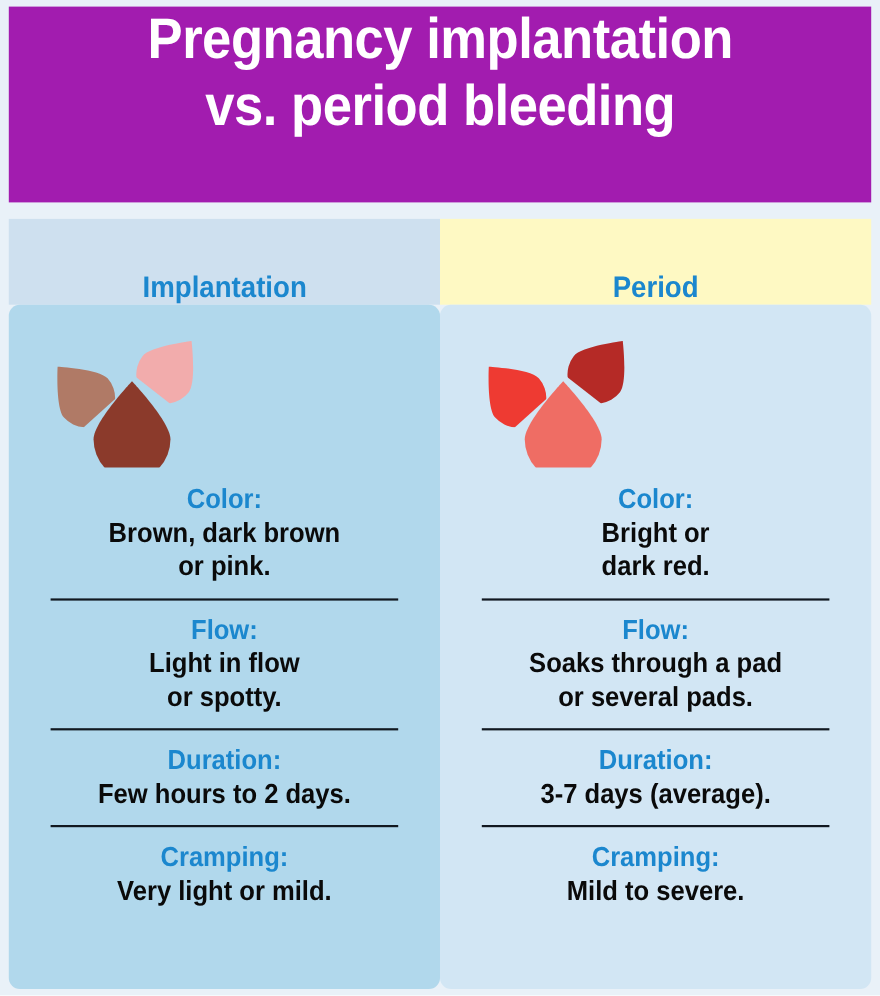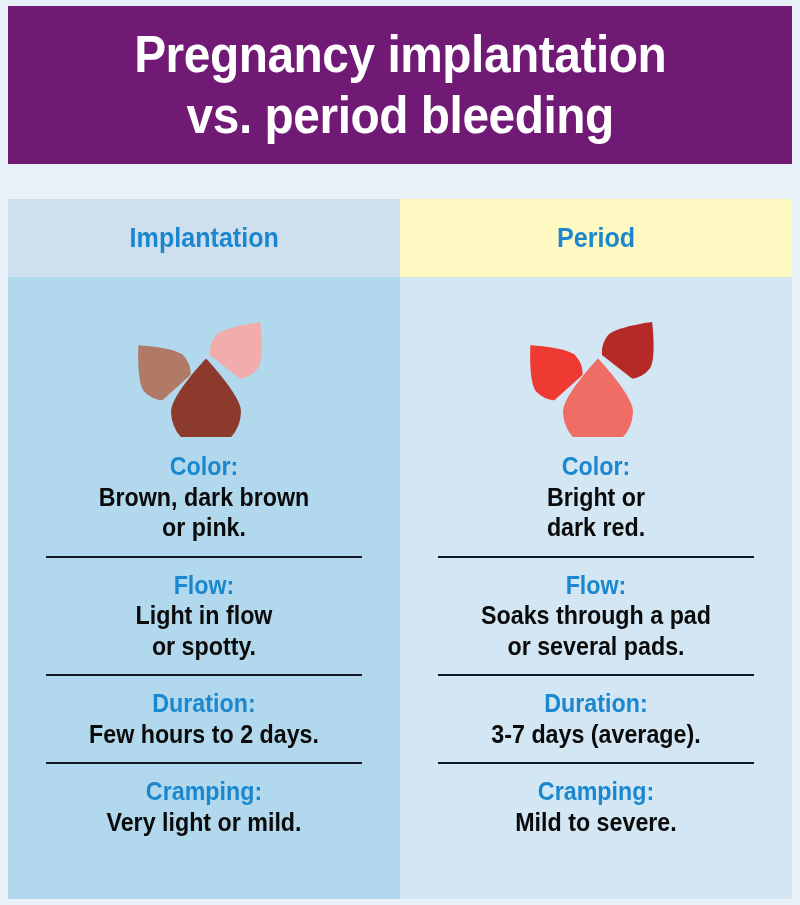--- a/index.html
+++ b/index.html
@@ -18,24 +18,24 @@
     background: #e9f1f8;
     overflow: hidden;
   }
 
   
   .title-banner {
     position: absolute;
     left: 8px;
     top: 6px;
     width: 784px;
-    height: 158px;
-    background: #701a75;
-    display: flex;
-    align-items: center;
+    height: 178px;
+    background: #a21caf;
+    display: flex;
+    align-items: flex-start;
     justify-content: center;
     box-sizing: border-box;
   }
   .title-text {
     color: #ffffff;
     font-size: 52px;
     line-height: 1.17;
     font-weight: bold;
     text-align: center;
     letter-spacing: -0.5px;
@@ -60,39 +60,40 @@
     flex-direction: column;
   }
   .col-implantation .col-header { background: #cee0ef; }
   .col-implantation .col-body   { background: #b1d8ec; }
   .col-period .col-header       { background: #fef9c3; }
   .col-period .col-body         { background: #d2e6f4; }
 
   .col-header {
     height: 78px;
     display: flex;
-    align-items: center;
+    align-items: flex-end;
     justify-content: center;
     box-sizing: border-box;
   }
   .col-header-label {
     color: #1b87ce;
     font-size: 27px;
     font-weight: bold;
     transform: scaleX(0.93);
     letter-spacing: 0px;
   }
 
   .col-body {
     flex: 1;
     box-sizing: border-box;
-    padding: 16px 30px;
+    padding: 4px 30px;
     display: flex;
     flex-direction: column;
-    align-items: center;
+    align-items: flex-start;
+    border-radius: 10px;
   }
 
   
   .droplets {
     position: relative;
     width: 160px;
     height: 128px;
     margin-top: 22px;
     margin-bottom: 8px;
   }

